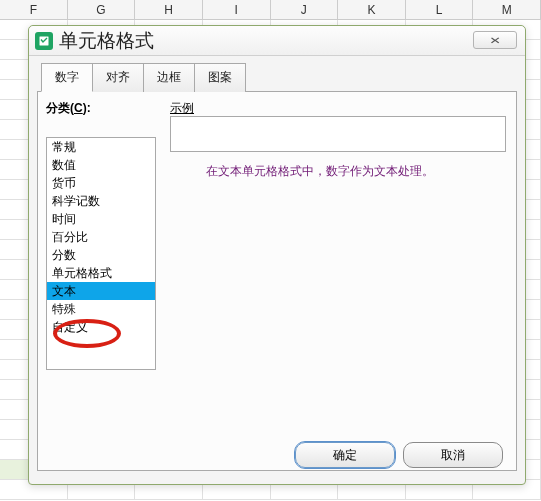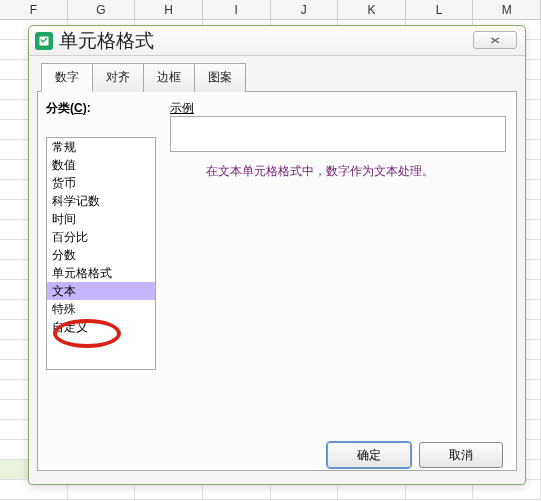--- a/index.html
+++ b/index.html
@@ -36,30 +36,30 @@
     margin-right: -1px; cursor: pointer; color: #222; position: relative; top: 1px; }
   .tab.active { background: #fcfcfc; border-bottom: 1px solid #fcfcfc; z-index: 3; padding-bottom:5px; }
 
   .panel { border: 1px solid #a9a9a9; background: #fcfcfc; height: 380px; position: relative; }
 
   
   .cat-label { position: absolute; left: 8px; top: 8px; font-weight: bold; }
   .cat-label u { text-decoration: underline; }
   .cat-list { position: absolute; left: 8px; top: 26px; width: 110px; height: 233px; border: 1px solid #a9a9a9; background: #fff; overflow: hidden; margin-top: 19px; }
   .cat-list div { padding: 1px 5px; cursor: pointer; line-height: 16px; }
-  .cat-list .sel { background: #c4b5fd; }
+  .cat-list .sel { background: #0ea5e9; }
 
   
   .preview-label { position: absolute; left: 132px; top: 8px; text-decoration: underline; }
   .preview-box { position: absolute; left: 132px; top: 24px; right: 10px; height: 36px; border: 1px solid #a9a9a9; background: #fff; }
   .desc { position: absolute; left: 132px; top: 70px; right: 10px; line-height: 18px; color: #701a75; margin-left: 36px; }
 
   
   .btn-row { position: absolute; right: 14px; bottom: 8px; display: flex; gap: 8px; }
-  .btn { width: 84px; height: 26px; border: 1px solid #8a8a8a; border-radius: 3px;
+  .btn { width: 100px; height: 26px; border: 1px solid #8a8a8a; border-radius: 10px;
     background: linear-gradient(#fdfdfd,#e6e6e6); cursor: pointer; text-align: center; line-height: 24px; }
   .btn.primary { outline: 1px solid #5c91cc; border-color:#6b99c9; }
 
   
   .red-mark { position: absolute; left: 24px; top: 293px; width: 68px; height: 29px;
     border: 4px solid #d82014; border-radius: 50% / 50%; pointer-events: none; z-index: 50; }
 </style>
 </head>
 <body>
 

